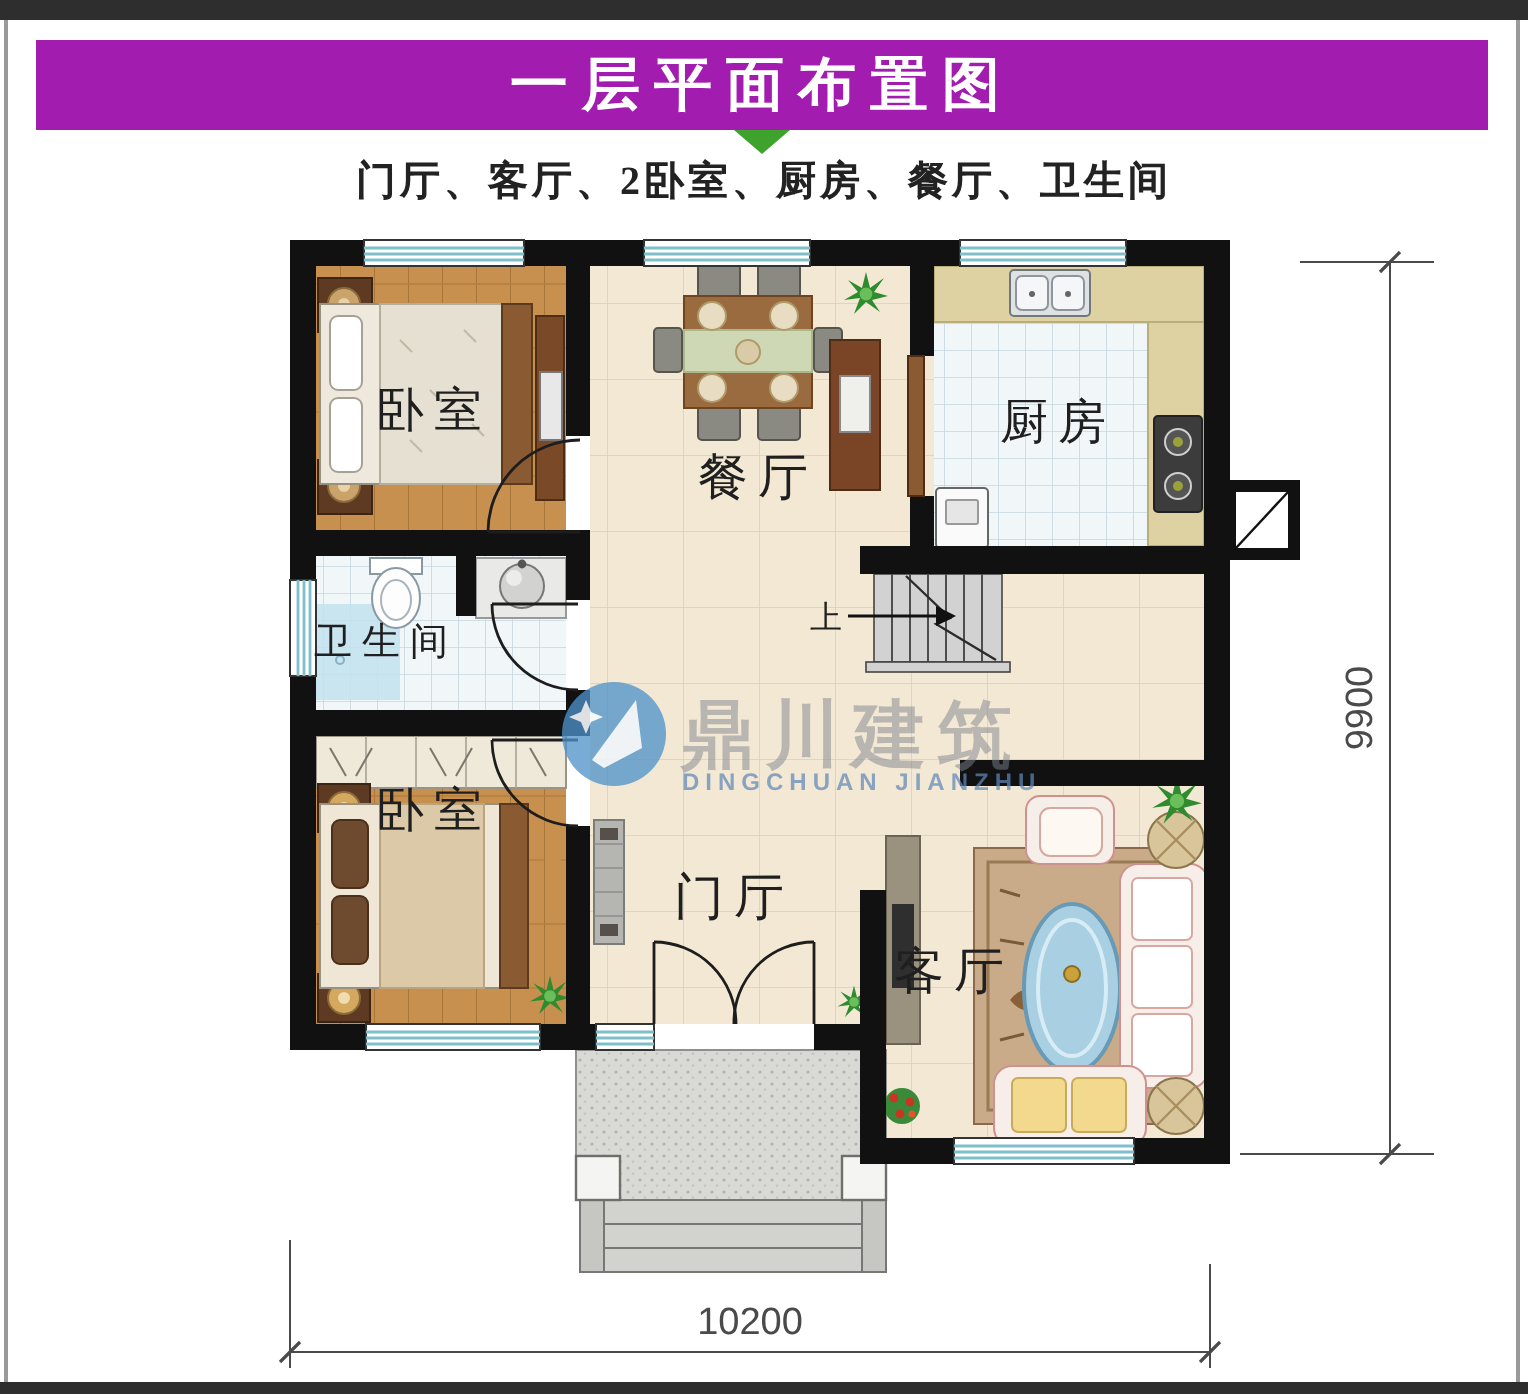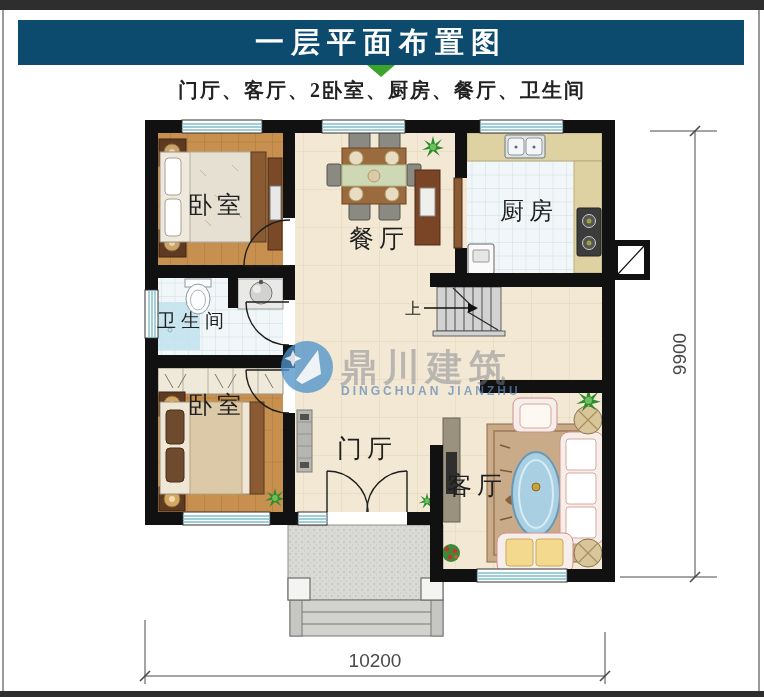--- a/index.html
+++ b/index.html
@@ -2,21 +2,21 @@
 <html><head>
 <meta charset="utf-8">
 <style>
   html,body{margin:0;padding:0;background:#ffffff;}
   .page{position:relative;width:764px;height:697px;background:#ffffff;overflow:hidden;
         font-family:"Liberation Sans",sans-serif;}
   .edge-top{position:absolute;left:0;top:0;width:764px;height:10px;background:#2e2e2e;}
   .edge-bottom{position:absolute;left:0;top:691px;width:764px;height:6px;background:#2e2e2e;}
   .edge-left{position:absolute;left:2px;top:10px;width:2px;height:681px;background:#9a9a9a;}
   .edge-right{position:absolute;left:758px;top:10px;width:2px;height:681px;background:#9a9a9a;}
-  .banner{position:absolute;left:18px;top:20px;width:726px;height:45px;background:#0c4a6e;
+  .banner{position:absolute;left:18px;top:20px;width:726px;height:45px;background:#a21caf;
           display:flex;align-items:center;justify-content:center;}
   .banner-text{color:#ffffff;font-size:29px;font-weight:bold;letter-spacing:7px;
           font-family:"Liberation Sans",sans-serif;}
   .banner-arrow{position:absolute;left:367px;top:65px;width:0;height:0;
           border-left:14px solid transparent;border-right:14px solid transparent;
           border-top:12px solid #3ea32c;}
   .subtitle{position:absolute;left:0;top:77px;width:764px;text-align:center;
           font-size:20px;font-weight:600;color:#222222;letter-spacing:2px;
           font-family:"Liberation Serif",serif;}
   svg{position:absolute;left:0;top:0;}

